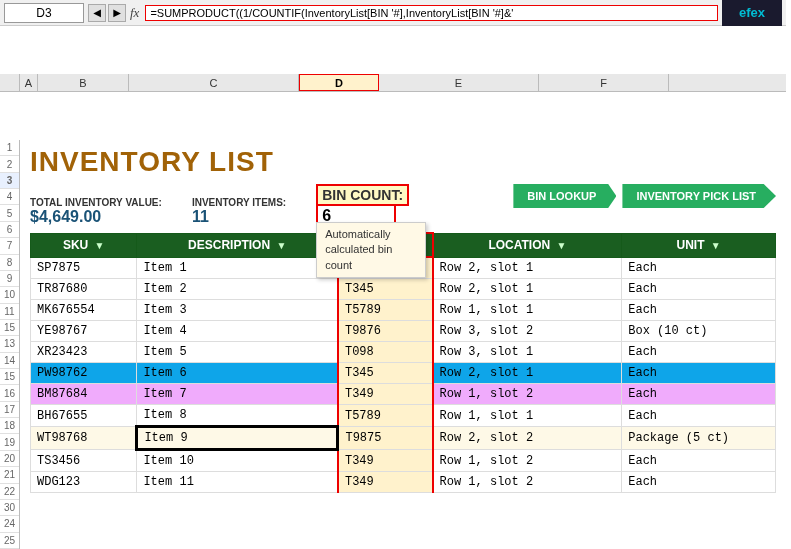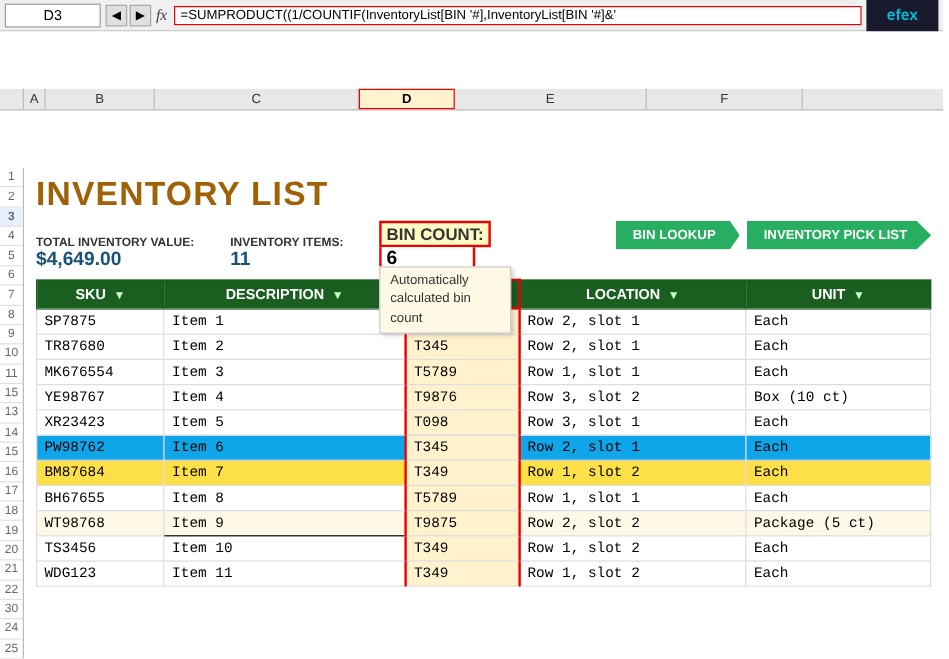--- a/index.html
+++ b/index.html
@@ -377,37 +377,37 @@
     <td style="padding:3px 6px; border:1px solid #ddd;">Row 3, slot 1</td>
     <td style="padding:3px 6px; border:1px solid #ddd;">Each</td>
   </tr>
               <tr style="background: #0ea5e9;">
     <td style="padding:3px 6px; border:1px solid #ddd;">PW98762</td>
     <td style="padding:3px 6px; border:1px solid #ddd;">Item 6</td>
     <td style="padding:3px 6px; border:1px solid #ddd; background:#fff2cc; border-left:2px solid #e00; border-right:2px solid #e00;">T345</td>
     <td style="padding:3px 6px; border:1px solid #ddd;">Row 2, slot 1</td>
     <td style="padding:3px 6px; border:1px solid #ddd;">Each</td>
   </tr>
-              <tr style="background: #fde047;">
+              <tr style="background: #f0abfc;">
     <td style="padding:3px 6px; border:1px solid #ddd;">BM87684</td>
     <td style="padding:3px 6px; border:1px solid #ddd;">Item 7</td>
     <td style="padding:3px 6px; border:1px solid #ddd; background:#fff2cc; border-left:2px solid #e00; border-right:2px solid #e00;">T349</td>
     <td style="padding:3px 6px; border:1px solid #ddd;">Row 1, slot 2</td>
     <td style="padding:3px 6px; border:1px solid #ddd;">Each</td>
   </tr>
               <tr style="background: rgb(255, 255, 255);">
     <td style="padding:3px 6px; border:1px solid #ddd;">BH67655</td>
     <td style="padding:3px 6px; border:1px solid #ddd;">Item 8</td>
     <td style="padding:3px 6px; border:1px solid #ddd; background:#fff2cc; border-left:2px solid #e00; border-right:2px solid #e00;">T5789</td>
     <td style="padding:3px 6px; border:1px solid #ddd;">Row 1, slot 1</td>
     <td style="padding:3px 6px; border:1px solid #ddd;">Each</td>
   </tr>
               <tr style="background: rgb(254, 249, 231);">
     <td style="padding:3px 6px; border:1px solid #ddd;">WT98768</td>
-    <td style="padding:3px 6px; border:1px solid #000000;margin-left:24px;">Item 9</td>
+    <td style="padding:3px 6px; border:3px solid #000000;margin-left:24px;">Item 9</td>
     <td style="padding:3px 6px; border:1px solid #ddd; background:#fff2cc; border-left:2px solid #e00; border-right:2px solid #e00;">T9875</td>
     <td style="padding:3px 6px; border:1px solid #ddd;">Row 2, slot 2</td>
     <td style="padding:3px 6px; border:1px solid #ddd;">Package (5 ct)</td>
   </tr>
               <tr style="background: rgb(255, 255, 255);">
     <td style="padding:3px 6px; border:1px solid #ddd;">TS3456</td>
     <td style="padding:3px 6px; border:1px solid #ddd;">Item 10</td>
     <td style="padding:3px 6px; border:1px solid #ddd; background:#fff2cc; border-left:2px solid #e00; border-right:2px solid #e00;">T349</td>
     <td style="padding:3px 6px; border:1px solid #ddd;">Row 1, slot 2</td>
     <td style="padding:3px 6px; border:1px solid #ddd;">Each</td>

